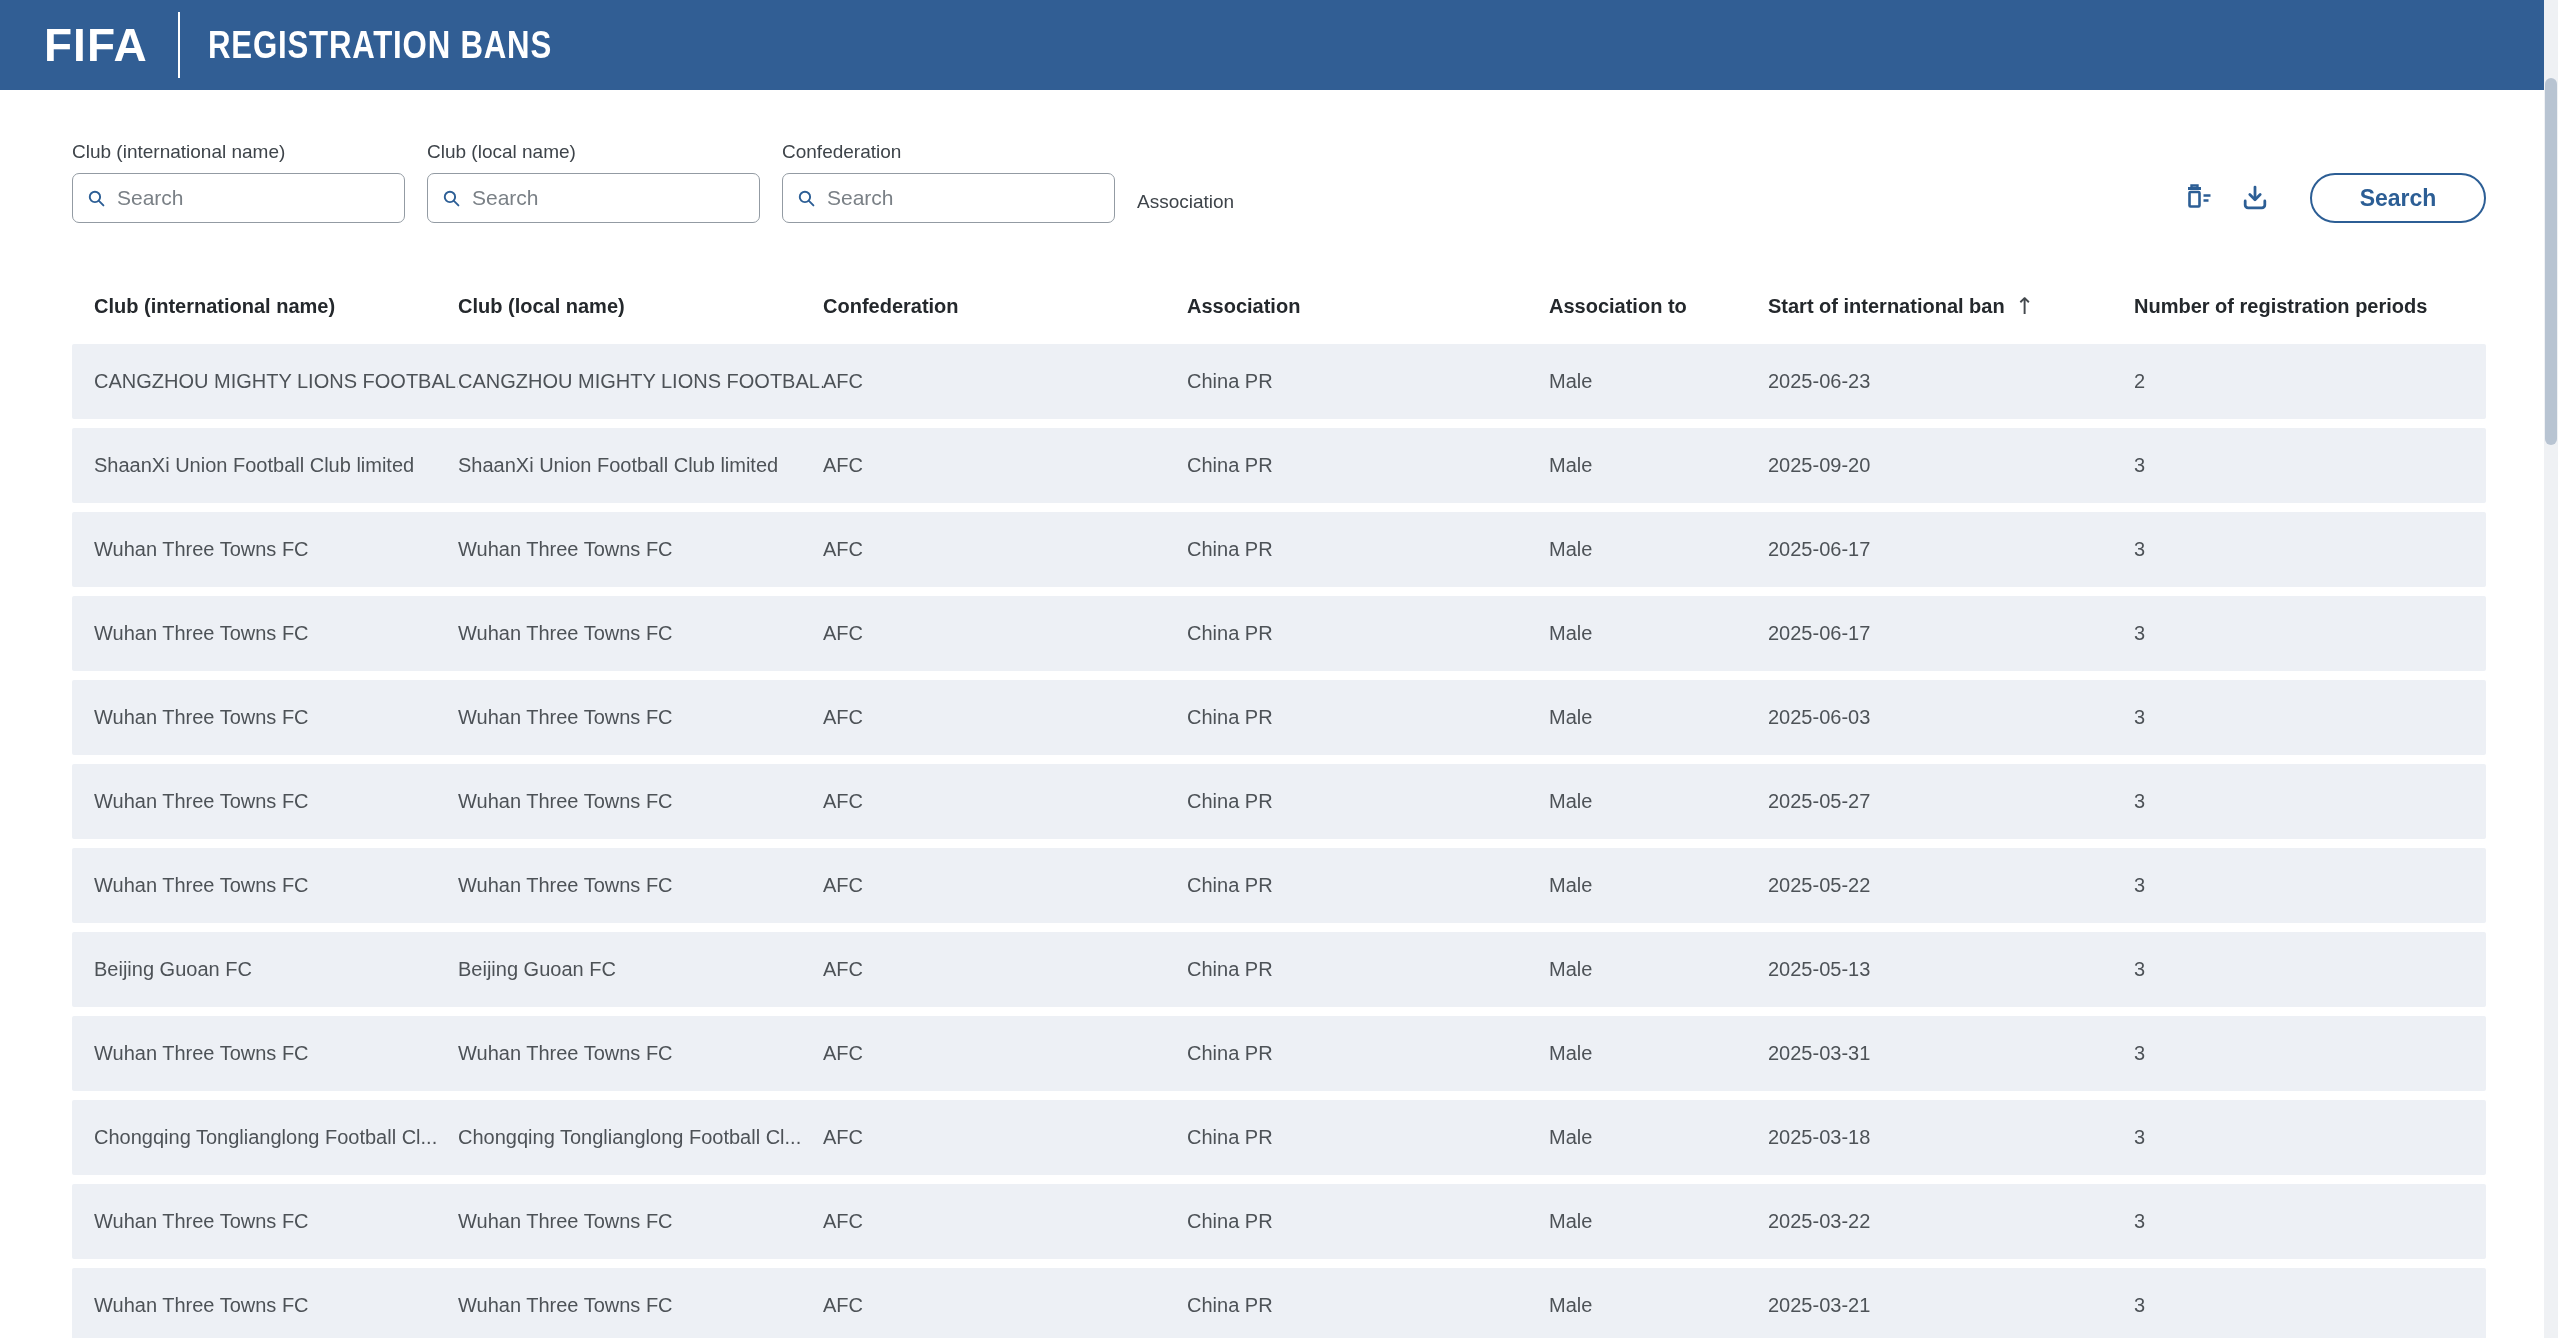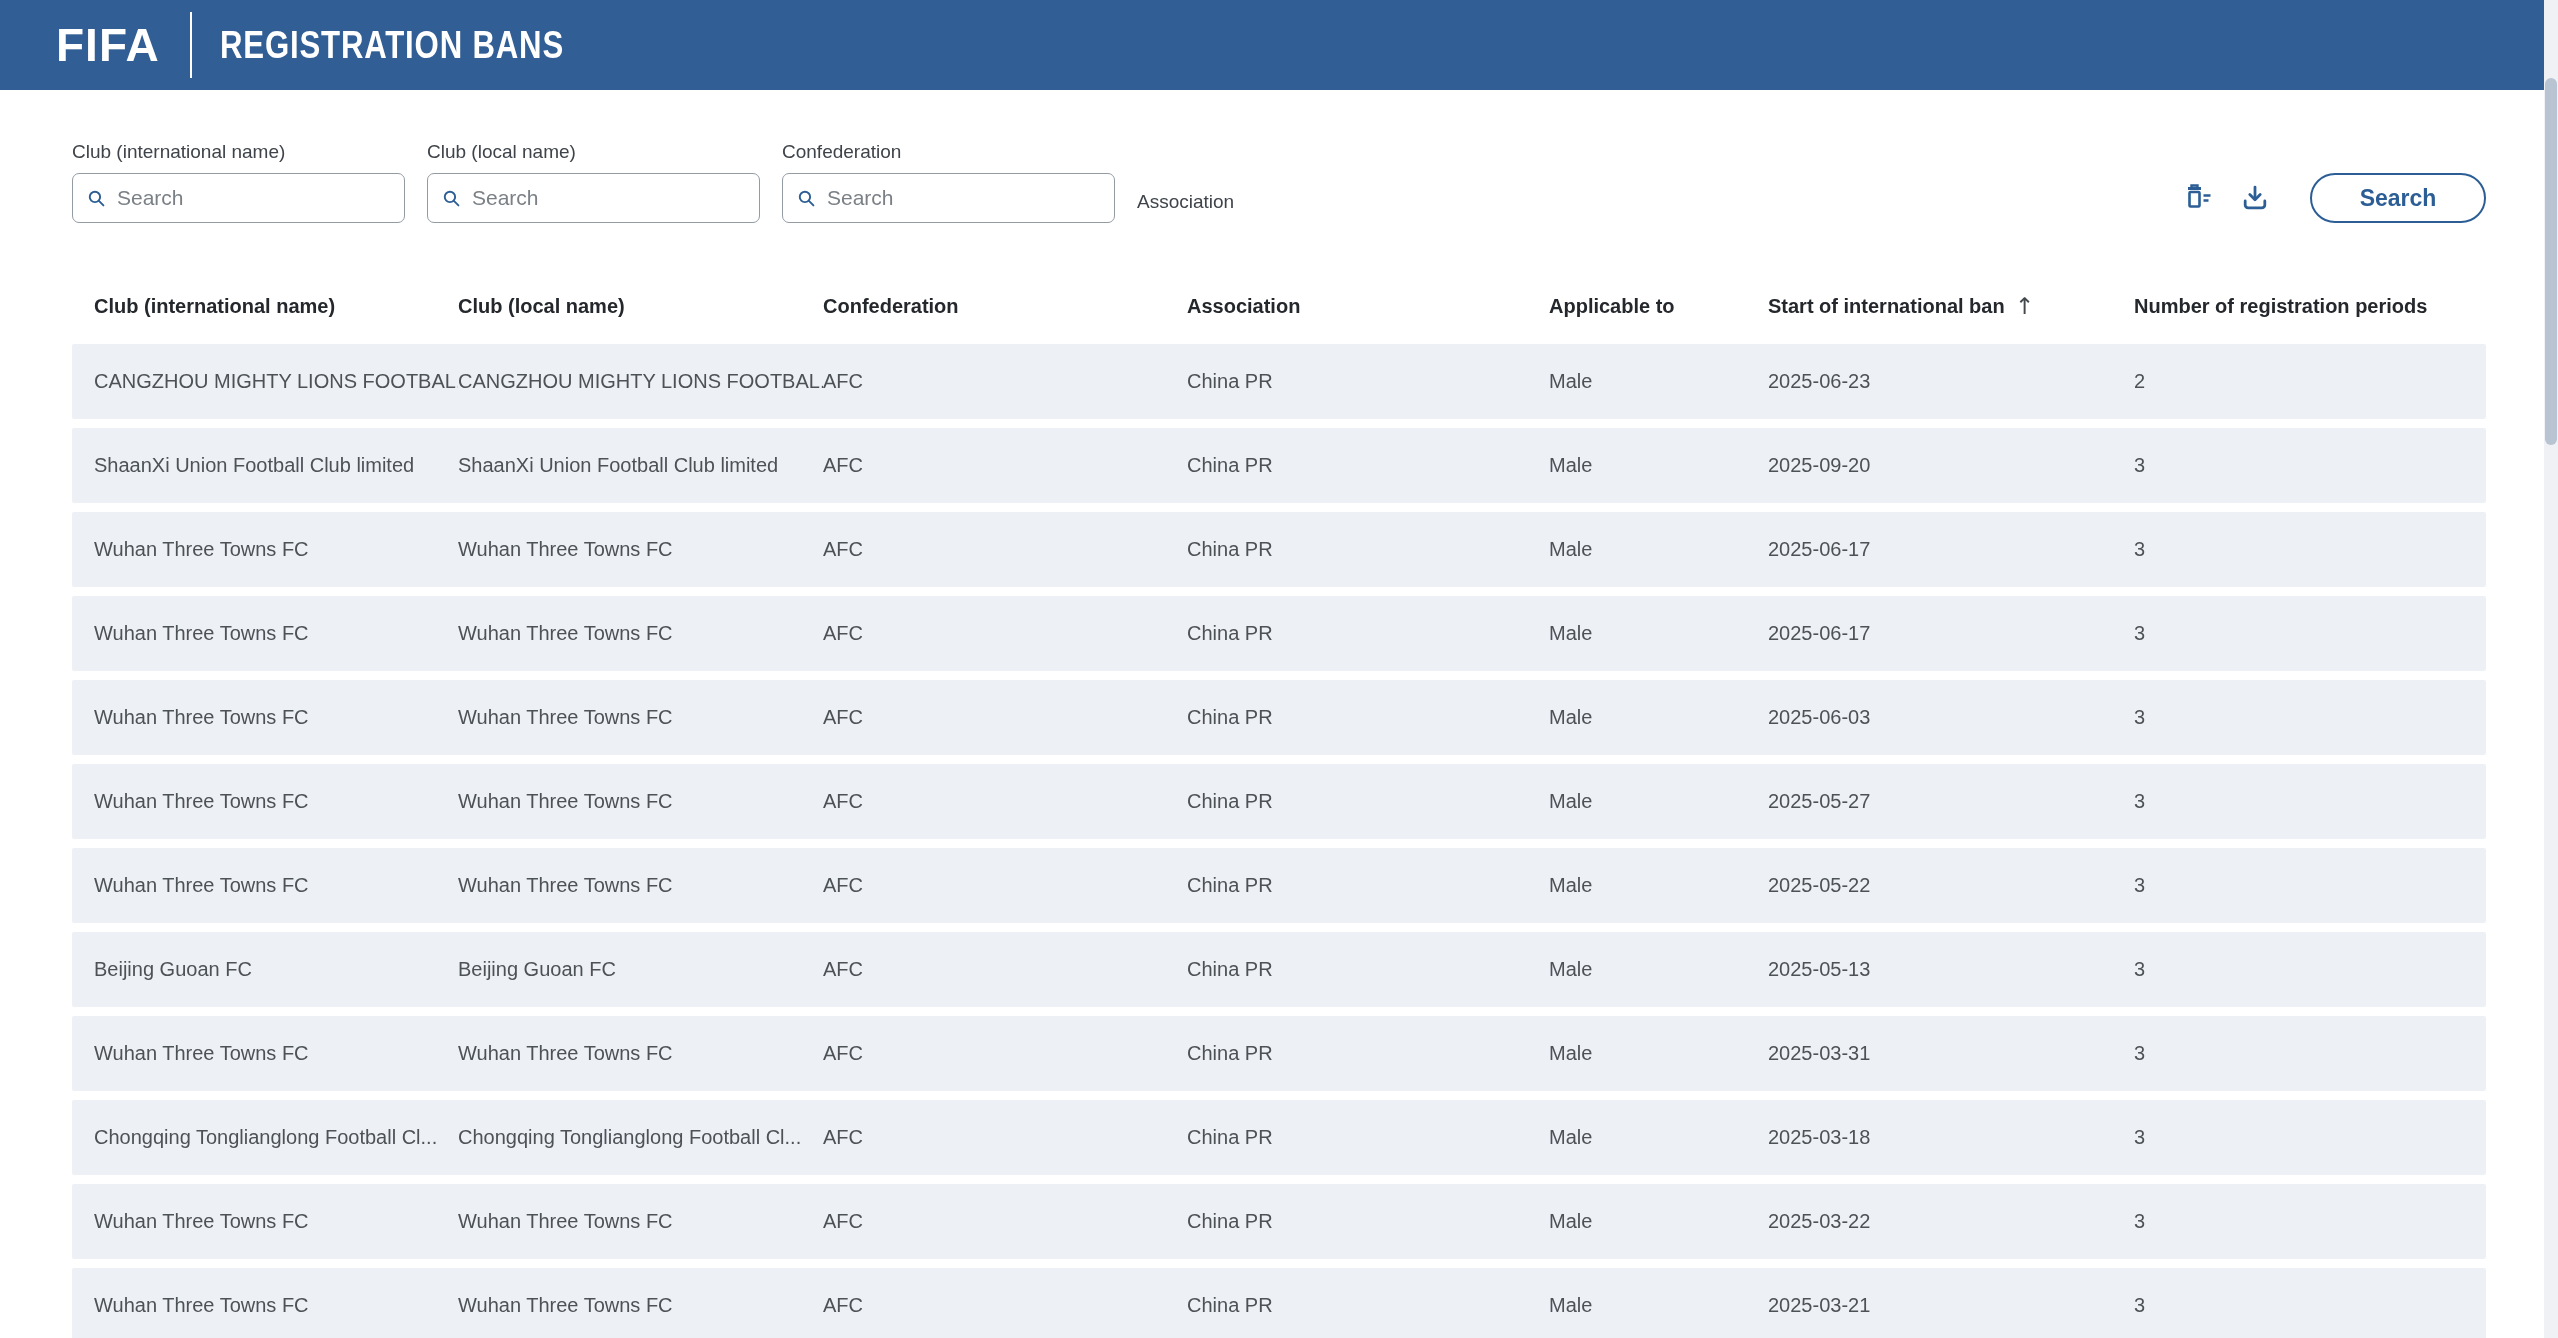--- a/index.html
+++ b/index.html
@@ -1,20 +1,20 @@
 <!DOCTYPE html>
 <html><head>
 <meta charset="utf-8">
 <style>
   * { margin:0; padding:0; box-sizing:border-box; }
   html,body { width:2558px; height:1338px; overflow:hidden; background:#ffffff;
               font-family:"Liberation Sans", sans-serif; }
 
   
-  .appbar { height:90px; background:#315E94; display:flex; align-items:center; padding-left:56px; }
+  .appbar { height:90px; background:#315E94; display:flex; align-items:center; padding-left:44px; }
   .brand { color:#ffffff; font-weight:bold; font-size:46px; letter-spacing:1px; }
   .brand-divider { width:2px; height:66px; background:#ffffff; margin:0 28px 0 30px; }
   .app-title { color:#ffffff; font-weight:bold; font-size:38px; letter-spacing:1px;
                display:inline-block; transform:scaleX(0.82); transform-origin:left center; }
 
   
   .filters-row { margin:51px 72px 0 72px; display:flex; align-items:flex-end; position:relative; }
   .filter-group { margin-right:22px; }
   .filter-label { font-size:19px; color:#3E444A; margin-bottom:10px; }
   .search-box { width:333px; height:50px; border:1px solid #939BA3; border-radius:7px;
@@ -116,21 +116,21 @@
     </button>
     <button class="search-btn">Search</button>
   </div>
 </div>
 
 <div class="table-header grid">
   <div class="th">Club (international name)</div>
   <div class="th">Club (local name)</div>
   <div class="th">Confederation</div>
   <div class="th">Association</div>
-  <div class="th">Applicable to</div>
+  <div class="th">Association to</div>
   <div class="th">
     <span>Start of international ban</span>
     <span class="sort-arrow">↑</span>
   </div>
   <div class="th">Number of registration periods</div>
 </div>
 
 <div class="tbody">
   <div class="trow grid">
     <div class="cell">CANGZHOU MIGHTY LIONS FOOTBAL...</div>

